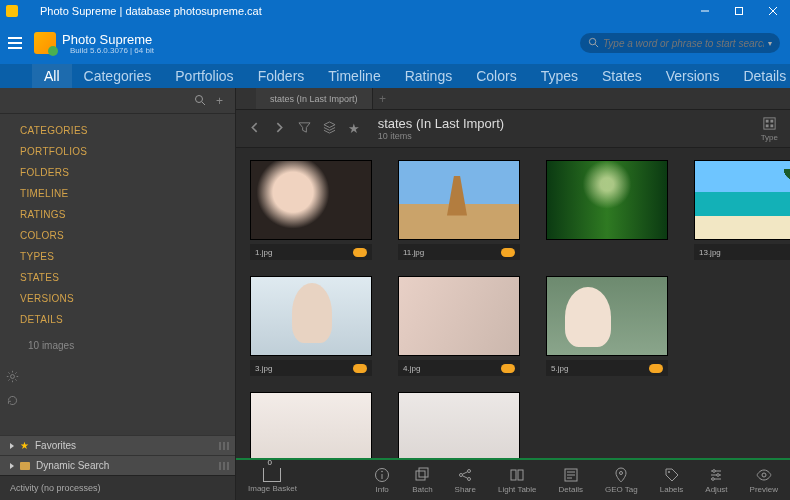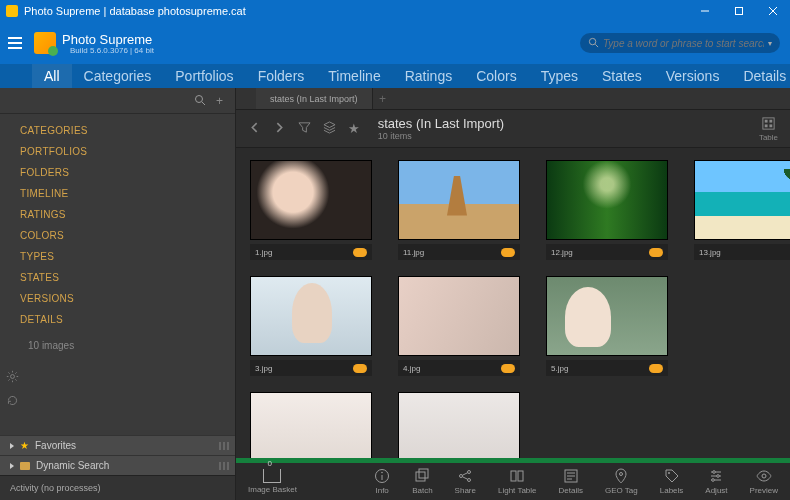--- a/index.html
+++ b/index.html
@@ -1,19 +1,19 @@
 <!DOCTYPE html>
 <html><head>
 <meta charset="utf-8">
 <style>
 * { margin: 0; padding: 0; box-sizing: border-box; font-family: "Segoe UI", Arial, sans-serif; }
 body { width: 790px; height: 500px; background: #2b2b2b; overflow: hidden; }
 
 .titlebar { height: 22px; background: #0b6ec7; display: flex; align-items: center; justify-content: space-between; padding: 0 0 0 6px; }
-.titlebar-left { display: flex; align-items: center; gap: 6px; }
+.titlebar-left { display: flex; align-items: center; gap: 22px; }
 .titlebar-icon { width: 12px; height: 12px; background: #ffc107; border-radius: 2px; }
 .titlebar-title { color: #fff; font-size: 11px; }
 .titlebar-controls { display: flex; }
 .titlebar-btn { width: 34px; height: 22px; display: flex; align-items: center; justify-content: center; color: #fff; }
 .titlebar-btn svg { width: 10px; height: 10px; }
 
 .header { height: 42px; background: #0b6ec7; display: flex; align-items: center; padding: 0 10px 0 0; }
 .hamburger { width: 28px; display: flex; flex-direction: column; gap: 3px; padding-left: 8px; }
 .hamburger span { height: 2px; background: #fff; width: 14px; }
 .app-logo { display: flex; align-items: center; gap: 6px; margin-left: 6px; }
@@ -83,21 +83,21 @@
 .p5 { background: linear-gradient(#bfe3f5,#e9f4fa); }
 .p5::after { content:""; position:absolute; left:30%; top:8px; width:50px; height:70px; background:#d6e9f3; clip-path:polygon(40% 0,60% 0,100% 100%,0 100%); }
 .p6 { background: linear-gradient(#dfeaf0,#c0cfd8); }
 .p6::after { content:""; position:absolute; left:34%; top:6px; width:40px; height:60px; background:#e8d3c2; border-radius:50% 50% 30% 30%; }
 .p7 { background: linear-gradient(120deg,#e8d0c6,#cbb7ad); }
 .p8 { background: linear-gradient(#6d8a6f,#8aa58b); }
 .p8::after { content:""; position:absolute; left:15%; top:10px; width:46px; height:60px; background:#f1e0d1; border-radius:50% 50% 30% 30%; }
 .p9 { background: linear-gradient(#f3ece8,#e0d7d1); }
 .p10{ background: linear-gradient(#ece8e6,#dad4d1); }
 
-.bottombar { height: 42px; background: #2a2a2a; border-top:5px solid #15803d; display:flex; align-items:center; padding:0 12px; gap:22px; }
+.bottombar { height: 42px; background: #2a2a2a; border-top:2px solid #15803d; display:flex; align-items:center; padding:0 12px; gap:22px; }
 .bb-item { display:flex; flex-direction:column; align-items:center; gap:2px; color:#999; cursor:pointer; }
 .bb-item svg { width:16px; height:16px; }
 .bb-label { font-size:8px; }
 .bb-spacer { flex:1; }
 .basket-icon { width:18px; height:14px; border:1px solid #aaa; border-top:none; position:relative; }
 .basket-icon::before { content:"0"; position:absolute; top:-10px; left:3px; font-size:8px; color:#ccc; }
 </style>
 </head>
 <body>
 
@@ -251,21 +251,21 @@
         <div class="crumb-sub">10 items</div>
       </div>
       <div class="toolbar-right">
         <svg viewBox="0 0 16 16">
             <rect x="2" y="2" width="12" height="12" fill="none" stroke="currentColor"></rect>
             <rect x="4" y="4" width="3" height="3" fill="currentColor"></rect>
             <rect x="9" y="4" width="3" height="3" fill="currentColor"></rect>
             <rect x="4" y="9" width="3" height="3" fill="currentColor"></rect>
             <rect x="9" y="9" width="3" height="3" fill="currentColor"></rect>
           </svg>
-        <span class="toolbar-right-label">Table</span>
+        <span class="toolbar-right-label">Type</span>
       </div>
     </div>
 
     <div class="grid">
       <div class="grid-row">
         <div class="thumb">
             <div class="thumb-img p1"></div>
             <div class="thumb-meta">
               <span class="thumb-name">1.jpg</span>
               <span class="badge"></span>
@@ -273,24 +273,20 @@
           </div>
         <div class="thumb">
             <div class="thumb-img p2"></div>
             <div class="thumb-meta">
               <span class="thumb-name">11.jpg</span>
               <span class="badge"></span>
             </div>
           </div>
         <div class="thumb">
             <div class="thumb-img p3"></div>
-            <div class="thumb-meta">
-              <span class="thumb-name">12.jpg</span>
-              <span class="badge"></span>
-            </div>
           </div>
         <div class="thumb">
             <div class="thumb-img p4"></div>
             <div class="thumb-meta">
               <span class="thumb-name">13.jpg</span>
               <span class="badge"></span>
             </div>
           </div>
       </div>
       <div class="grid-row">

